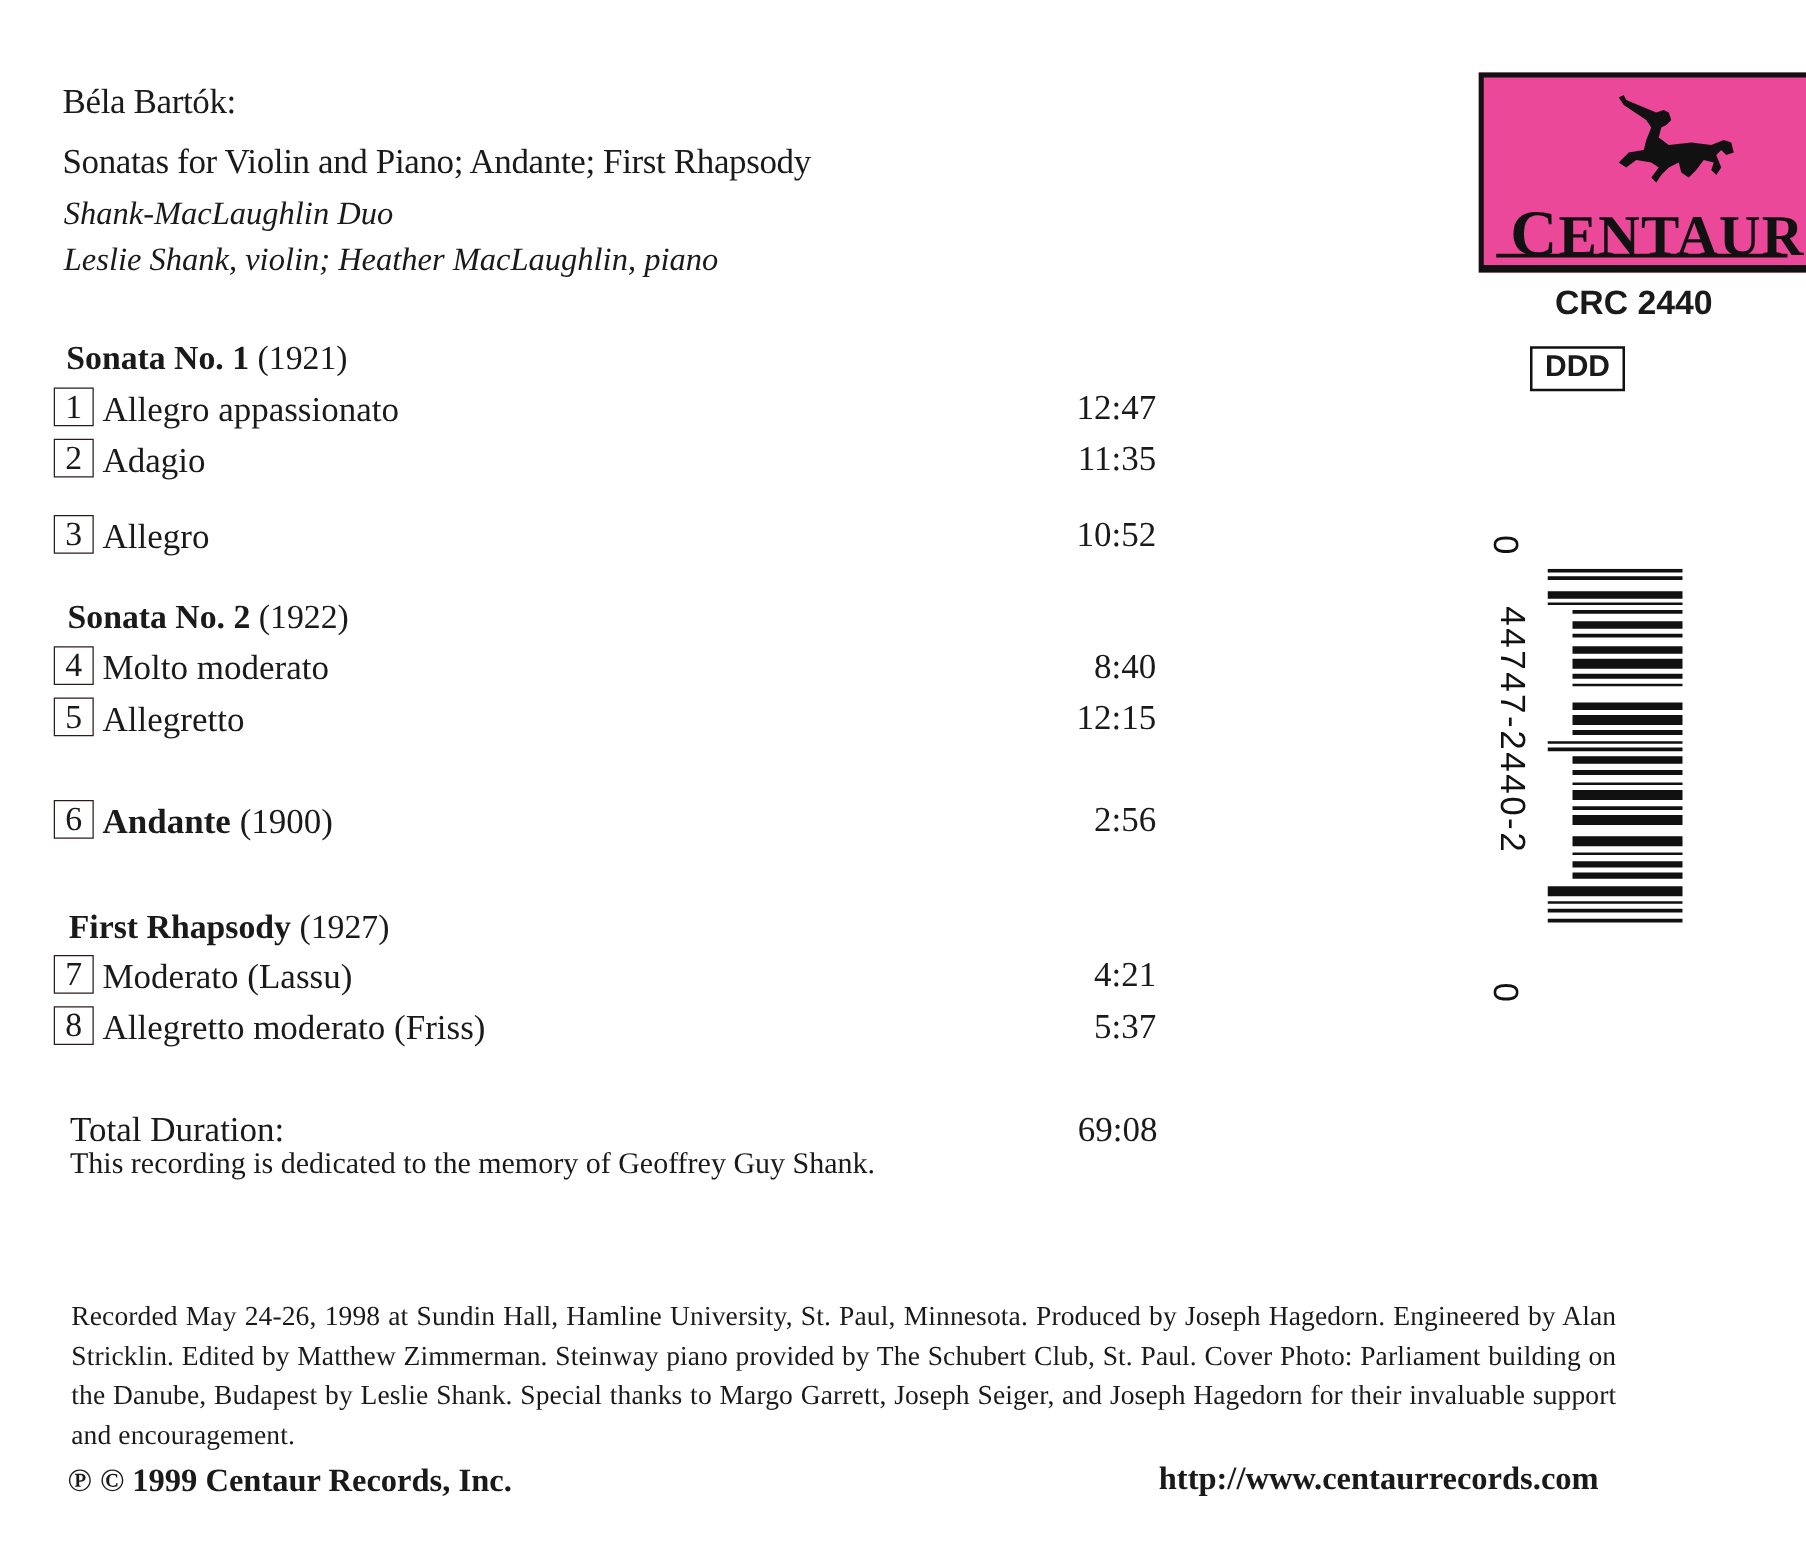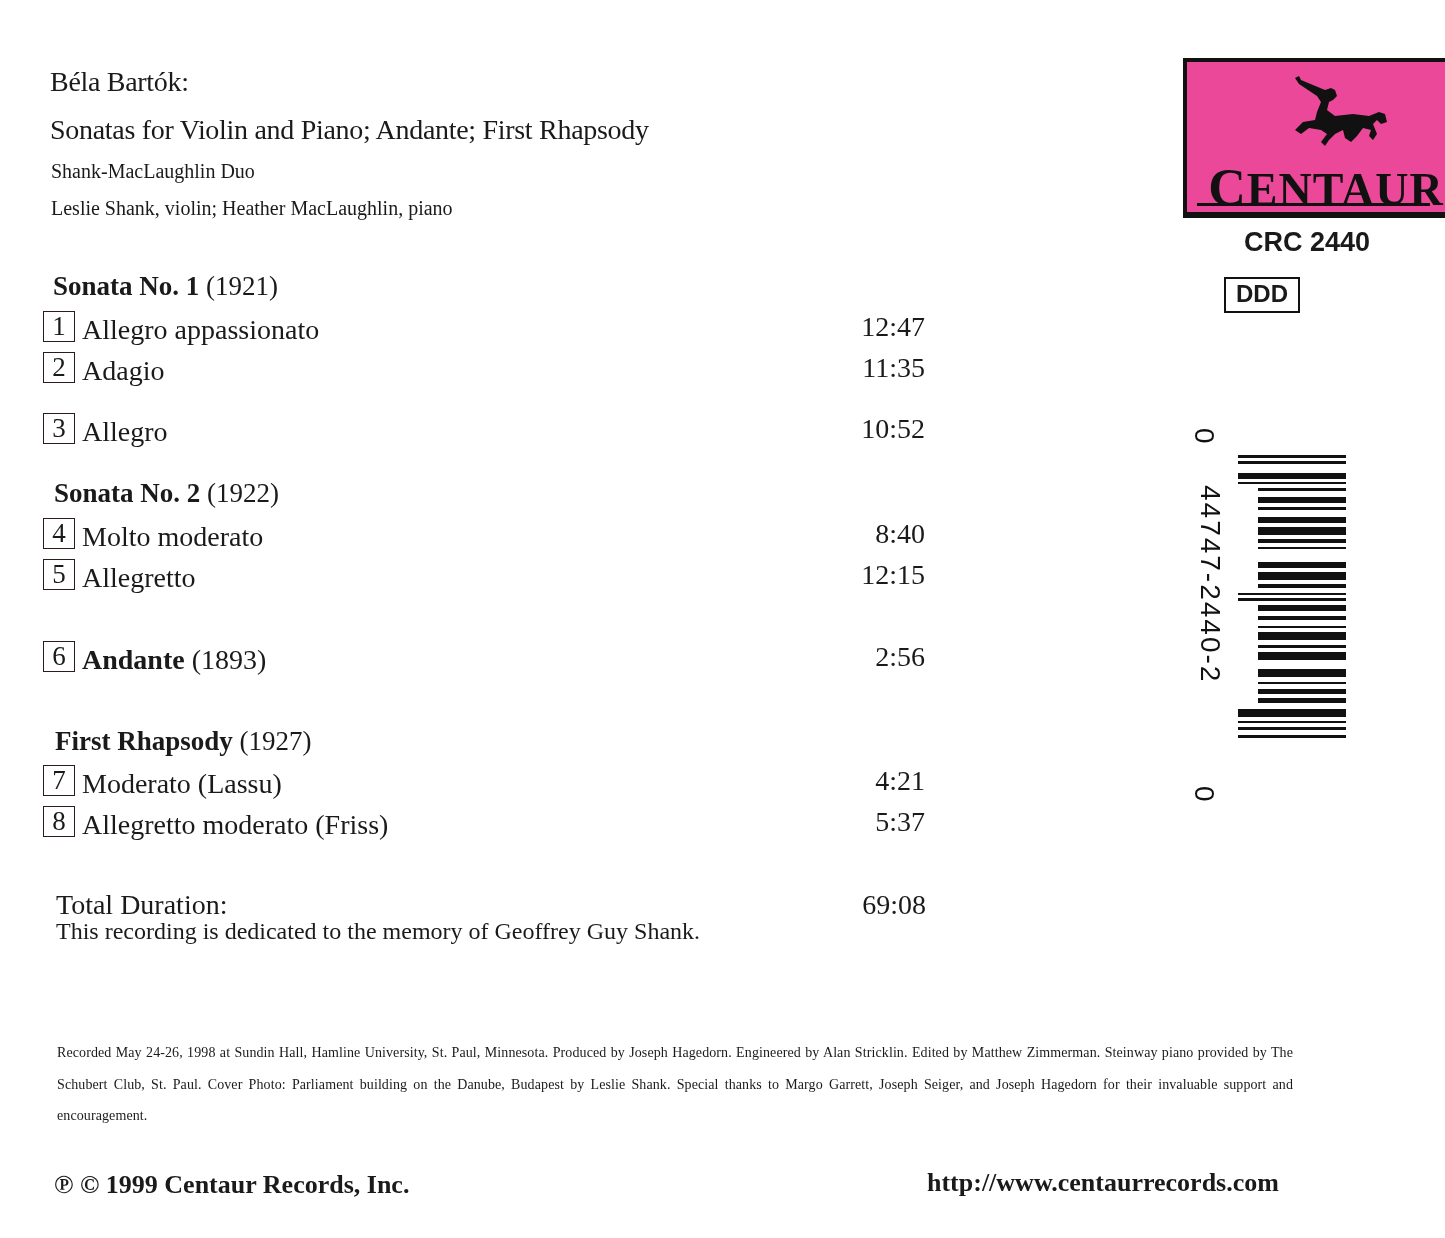--- a/index.html
+++ b/index.html
@@ -2,32 +2,32 @@
 <html><head>
 <meta charset="utf-8">
 <style>
   html, body { margin: 0; padding: 0; }
   body {
     width: 1445px; height: 1238px; background: #ffffff; position: relative; overflow: hidden;
     font-family: "Liberation Serif", "DejaVu Serif", serif; color: #1a1a1a;
   }
   .abs { position: absolute; }
   .h1 { font-size: 28px; line-height: 40px; letter-spacing: -0.3px; }
-  .h2 { font-size: 20px; line-height: 34px; }
+  .h2 { font-size: 26px; line-height: 34px; font-style: italic; }
   .sec { font-size: 27px; line-height: 32px; }
   .sec b { font-weight: bold; }
   .row { position: absolute; left: 43px; width: 882px; height: 34px; font-size: 28px; line-height: 34px; }
   .num {
     display: inline-block; width: 30px; height: 29px; border: 1.5px solid #2b1c1c;
     text-align: center; line-height: 29px; font-size: 27px; margin-right: 7px; vertical-align: middle;
     position: relative; top: -3px;
   }
   .tname { vertical-align: middle; }
   .dur { position: absolute; right: 0; top: 0; }
-  .credits { font-size: 14px; line-height: 31.5px; text-align: justify; letter-spacing: 0.1px; }
+  .credits { font-size: 22px; line-height: 31.5px; text-align: justify; letter-spacing: 0.1px; }
   .logo-box {
     left: 1183px; top: 58px; width: 278px; height: 150px; border: 4px solid #111; border-bottom-width: 6px; background: #ec4899;
   }
   .logo-word {
     position: absolute; left: 0; right: 0; top: 96px; text-align: center;
     font-family: "Liberation Serif", serif; font-weight: bold; font-size: 46px; letter-spacing: 1px; color: #111;
   }
   .logo-word .cap { font-size: 52px; }
   .logo-rule { position: absolute; left: 10px; right: 35px; bottom: 6px; height: 3px; background: #111; }
   .cat { font-family: "Liberation Sans", sans-serif; font-weight: bold; font-size: 27px; text-align: right; }
@@ -121,21 +121,21 @@
 <div class="row" style="top:517px;">
   <span class="num">4</span><span class="tname">Molto moderato</span>
   <span class="dur">8:40</span>
 </div>
 <div class="row" style="top:558px;">
   <span class="num">5</span><span class="tname">Allegretto</span>
   <span class="dur">12:15</span>
 </div>
 
 <div class="row" style="top:640px;">
-  <span class="num">6</span><span class="tname"><b>Andante</b> <span>(1893)</span></span>
+  <span class="num">6</span><span class="tname"><b>Andante</b> <span>(1900)</span></span>
   <span class="dur">2:56</span>
 </div>
 
 <div class="abs sec" style="left:55px; top:725px;"><b>First Rhapsody</b> <span>(1927)</span></div>
 <div class="row" style="top:764px;">
   <span class="num">7</span><span class="tname">Moderato (Lassu)</span>
   <span class="dur">4:21</span>
 </div>
 <div class="row" style="top:805px;">
   <span class="num">8</span><span class="tname">Allegretto moderato (Friss)</span>

